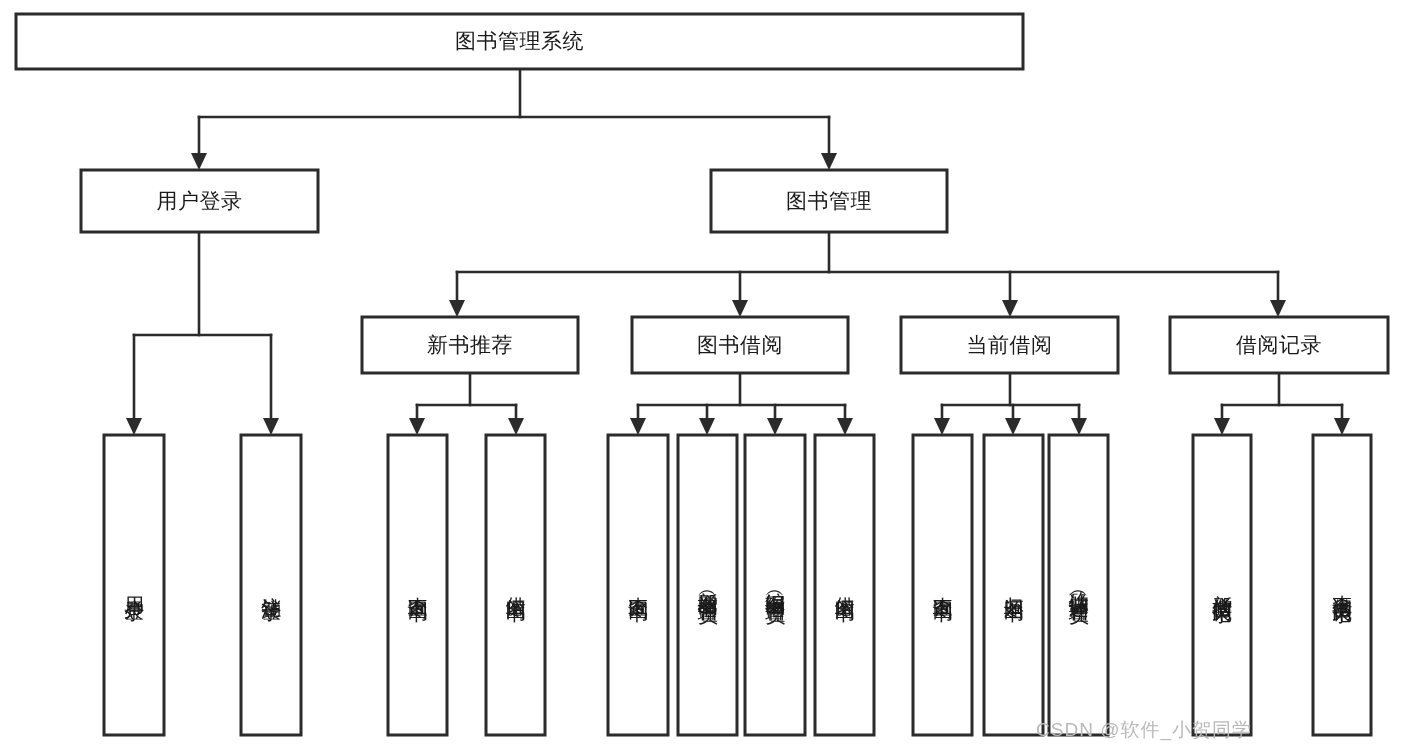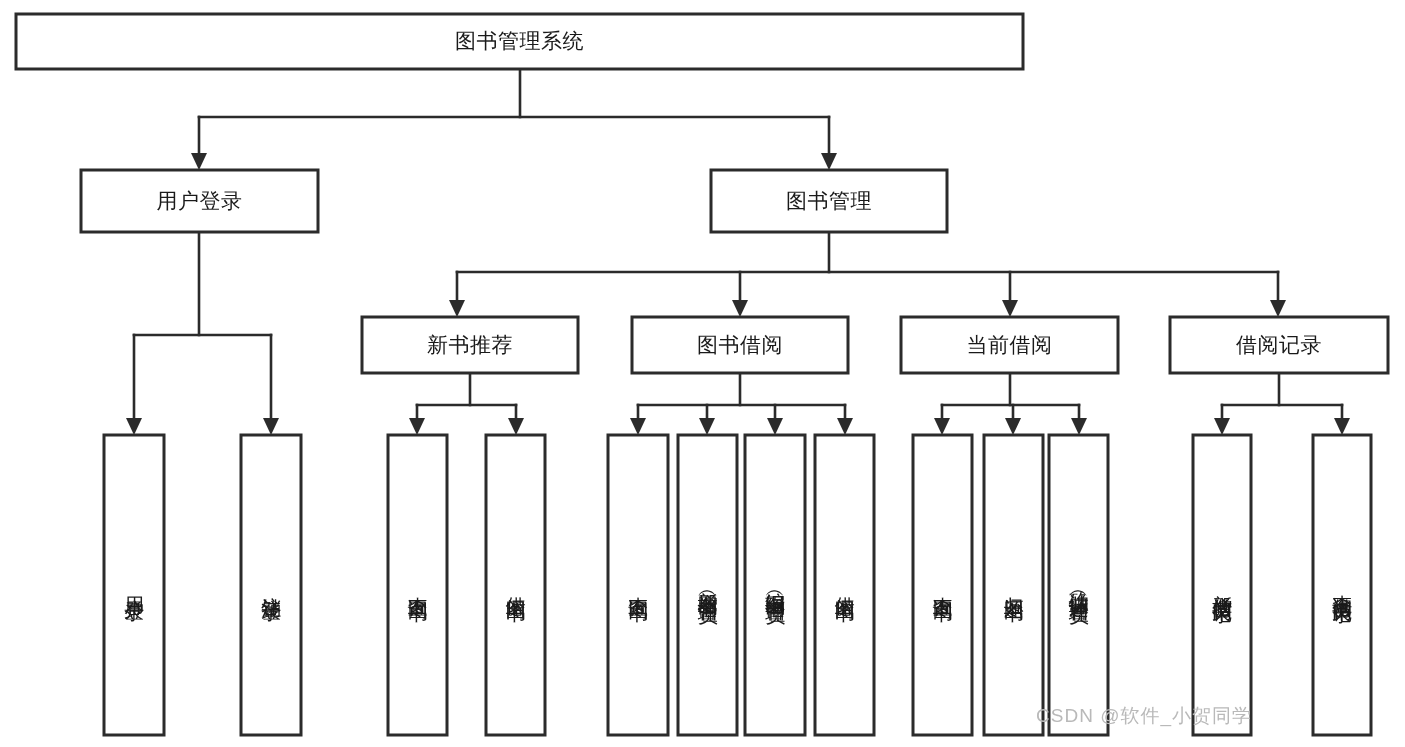--- a/index.html
+++ b/index.html
@@ -69,21 +69,21 @@
     line-height: 1.08;
     color: #1a1a1a;
     letter-spacing: 2px;
     text-align: center;
     white-space: nowrap;
     pointer-events: none;
   }
   .watermark {
     position: absolute;
     right: 10px;
-    bottom: 18px;
+    bottom: 4px;
     font-family: "Liberation Sans", "DejaVu Sans", sans-serif;
     font-size: 19px;
     color: #b9b9b9;
     letter-spacing: 1px;
     white-space: nowrap;
     user-select: none;
   }
 </style>
 </head>
 <body>

